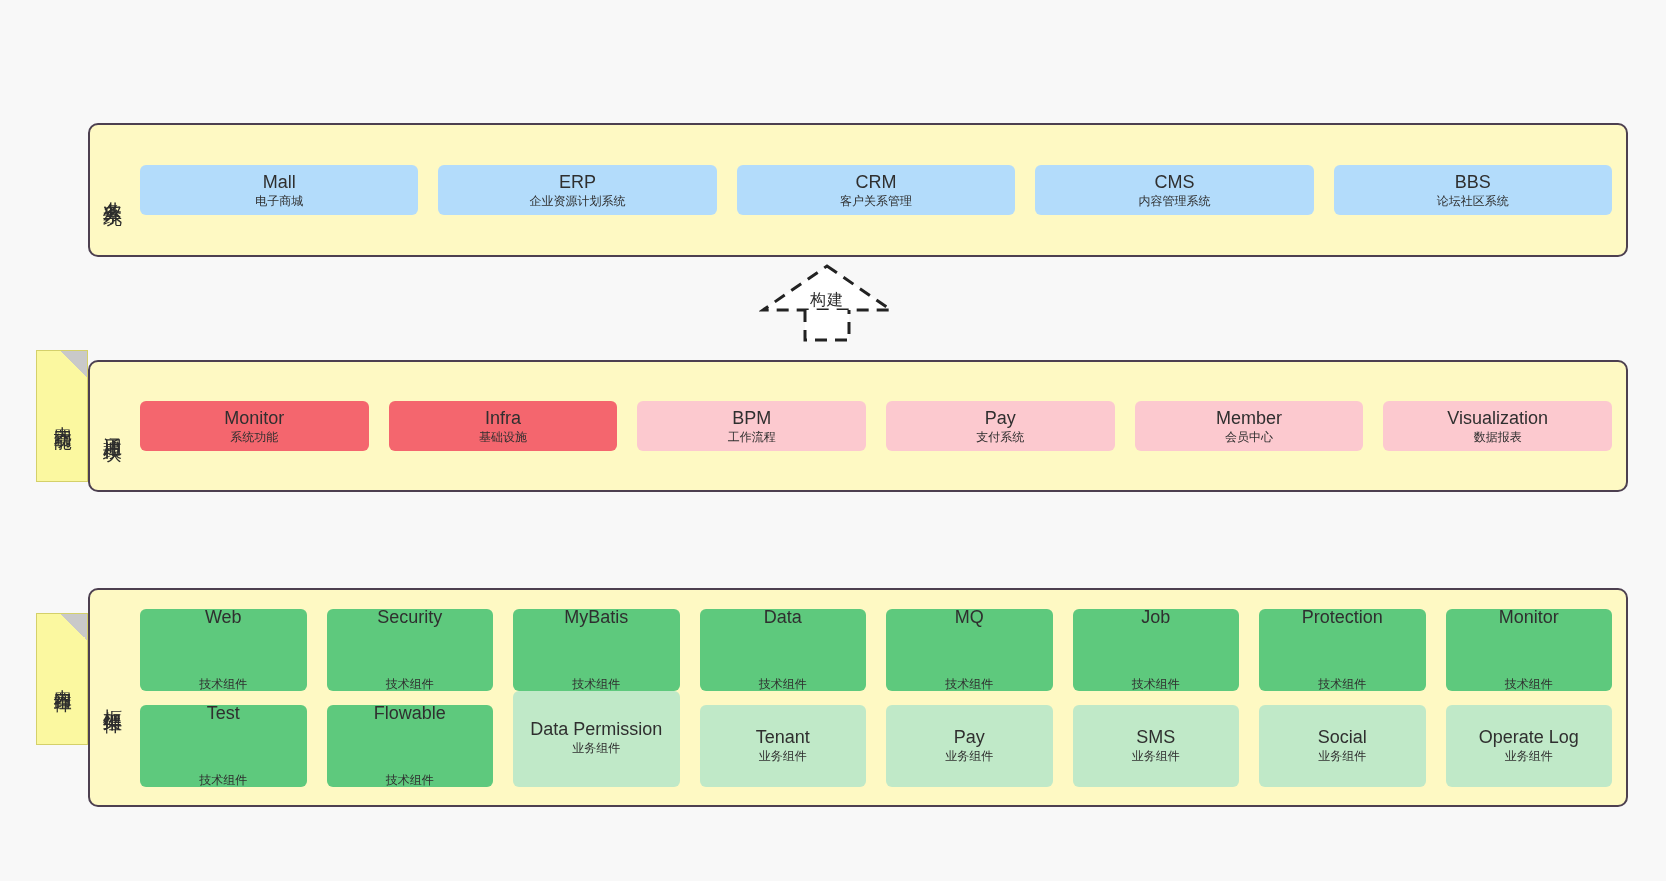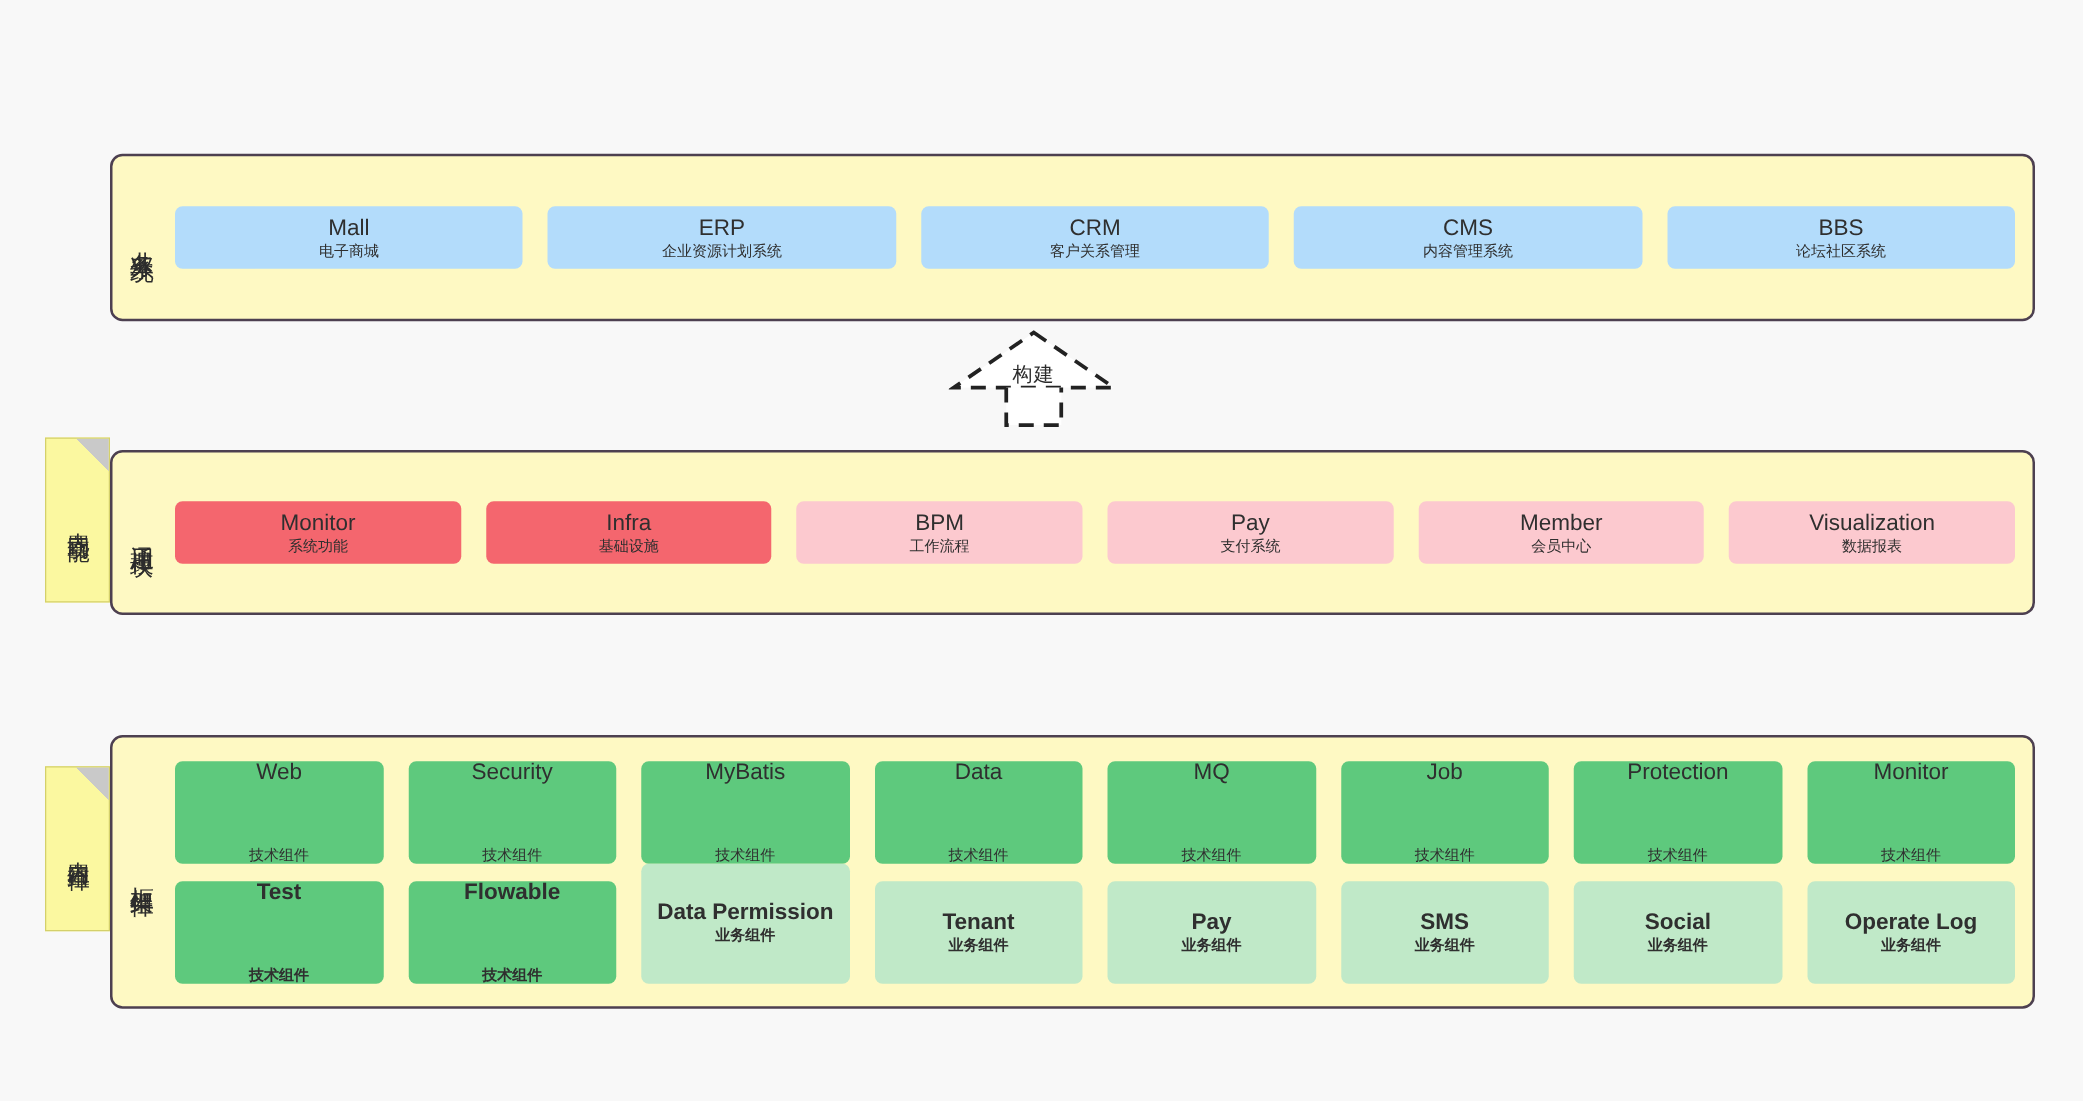--- a/index.html
+++ b/index.html
@@ -254,21 +254,21 @@
         <div class="node green-strong">
           <div class="n-title">Protection</div>
           <div class="n-sub">技术组件</div>
         </div>
         <div class="node green-strong">
           <div class="n-title">Monitor</div>
           <div class="n-sub">技术组件</div>
         </div>
       </div>
 
-      <div class="node-row" style="height:82px;font-weight:bold;">
+      <div class="node-row" style="height:82px;">
         <div class="node green-strong">
           <div class="n-title">Test</div>
           <div class="n-sub">技术组件</div>
         </div>
         <div class="node green-strong">
           <div class="n-title">Flowable</div>
           <div class="n-sub">技术组件</div>
         </div>
         <div class="node green-soft" style="align-self:stretch; margin-top:-14px; padding-top:4px;">
           <div class="n-title">Data Permission</div>

